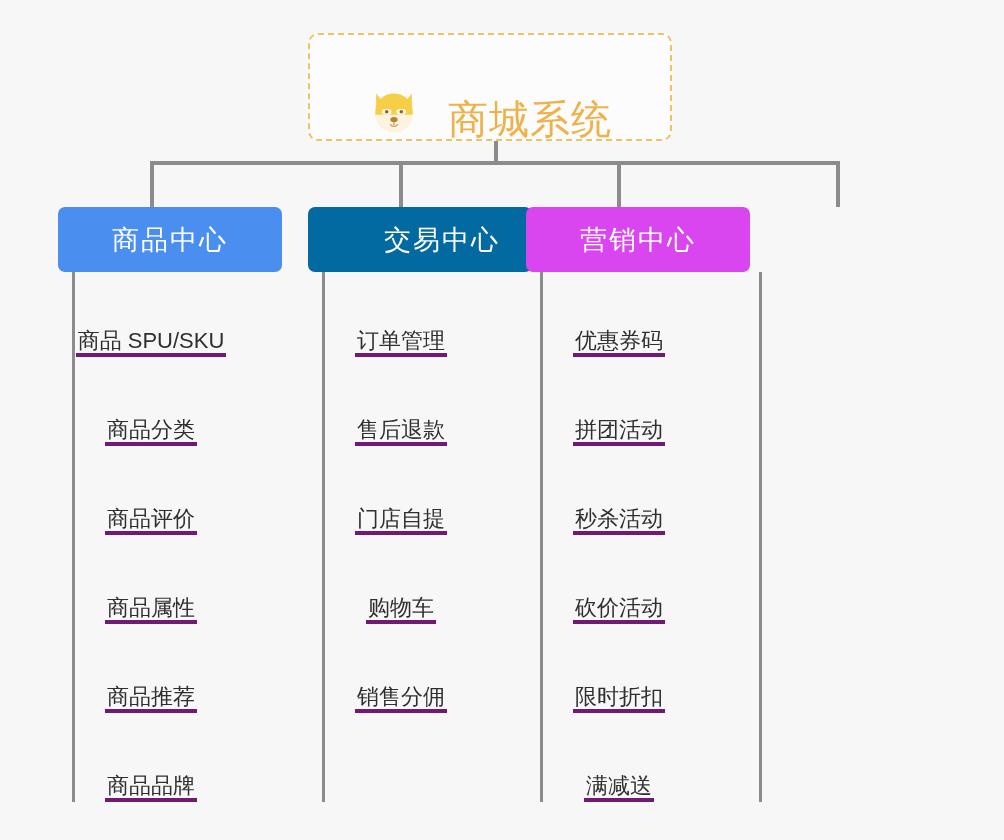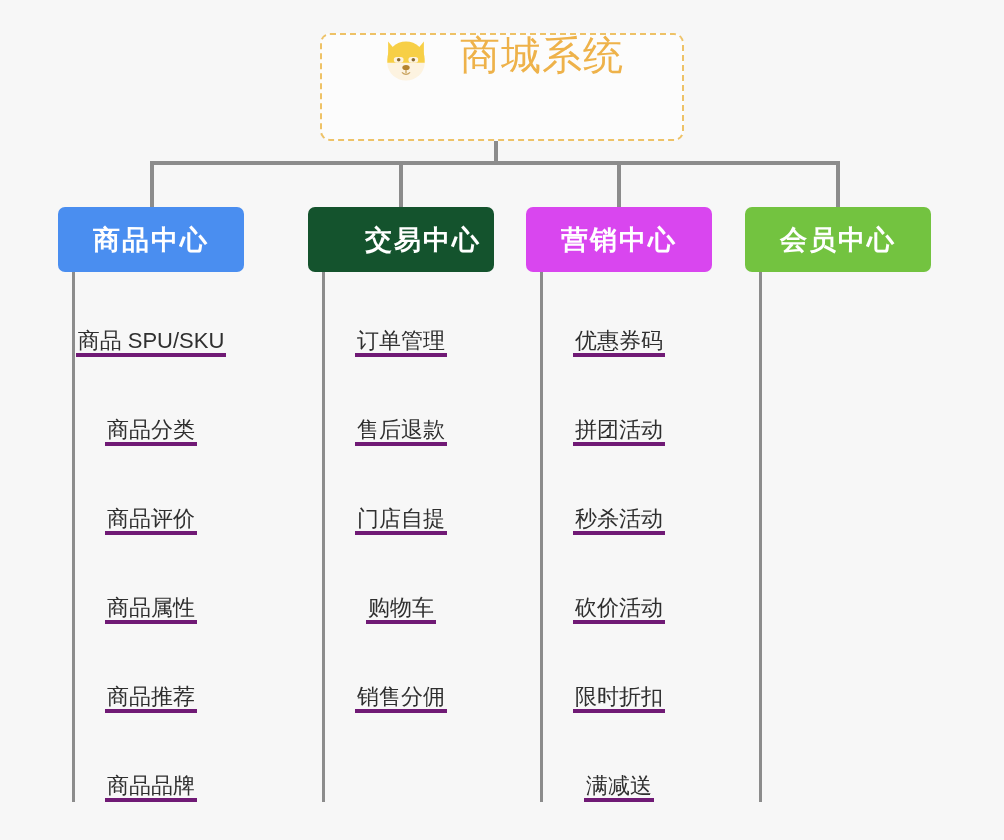--- a/index.html
+++ b/index.html
@@ -16,30 +16,30 @@
 
   #diagram {
     position: relative;
     width: 1004px;
     height: 840px;
   }
 
   
   .root-node {
     position: absolute;
-    left: 320px;
+    left: 308px;
     top: 33px;
     width: 364px;
     height: 108px;
     box-sizing: border-box;
     background: #fcfcfc;
     border: 2px dashed #eec267;
     border-radius: 10px;
     display: flex;
-    align-items: flex-start;
+    align-items: flex-end;
     justify-content: center;
     gap: 28px;
   }
   .root-emoji {
     width: 52px;
     height: 52px;
     flex: 0 0 auto;
     display: block;
   }
   .root-title {
@@ -72,22 +72,21 @@
     top: 161px;
     width: 4px;
     height: 46px;
     background: #8c8c8c;
   }
 
   
   .column {
     position: absolute;
     top: 207px;
-    width: 186px;
-    font-weight: bold;
+    width: 224px;
   }
   .cat-box {
     position: relative;
     height: 65px;
     border-radius: 7px;
     display: flex;
     align-items: center;
     justify-content: center;
     color: #ffffff;
     font-size: 27px;
@@ -177,21 +176,21 @@
       </div>
     <div class="leaf">
         <span class="leaf-label">商品推荐</span>
       </div>
     <div class="leaf">
         <span class="leaf-label">商品品牌</span>
       </div>
   </div>
 
   <div class="column" style="left:308px">
-    <div class="cat-box" style="background: #14532d; padding-left: 44px;">交易中心</div>
+    <div class="cat-box" style="background: #0369a1; padding-left: 44px;">交易中心</div>
   </div>
   <div class="trunk" style="left: 322px; background: rgb(140, 140, 140);"></div>
   <div class="leaves" style="left:308px">
     <div class="leaf">
         <span class="leaf-label">订单管理</span>
       </div>
     <div class="leaf">
         <span class="leaf-label">售后退款</span>
       </div>
     <div class="leaf">
@@ -223,18 +222,15 @@
         <span class="leaf-label">砍价活动</span>
       </div>
     <div class="leaf">
         <span class="leaf-label">限时折扣</span>
       </div>
     <div class="leaf">
         <span class="leaf-label">满减送</span>
       </div>
   </div>
 
-  <div class="column" style="left:745px">
-    <div class="cat-box" style="background: rgb(115, 195, 64);">会员中心</div>
-  </div>
   <div class="trunk" style="left: 759px; background: rgb(140, 140, 140);"></div>
 
 </div>
 
 </body></html>

